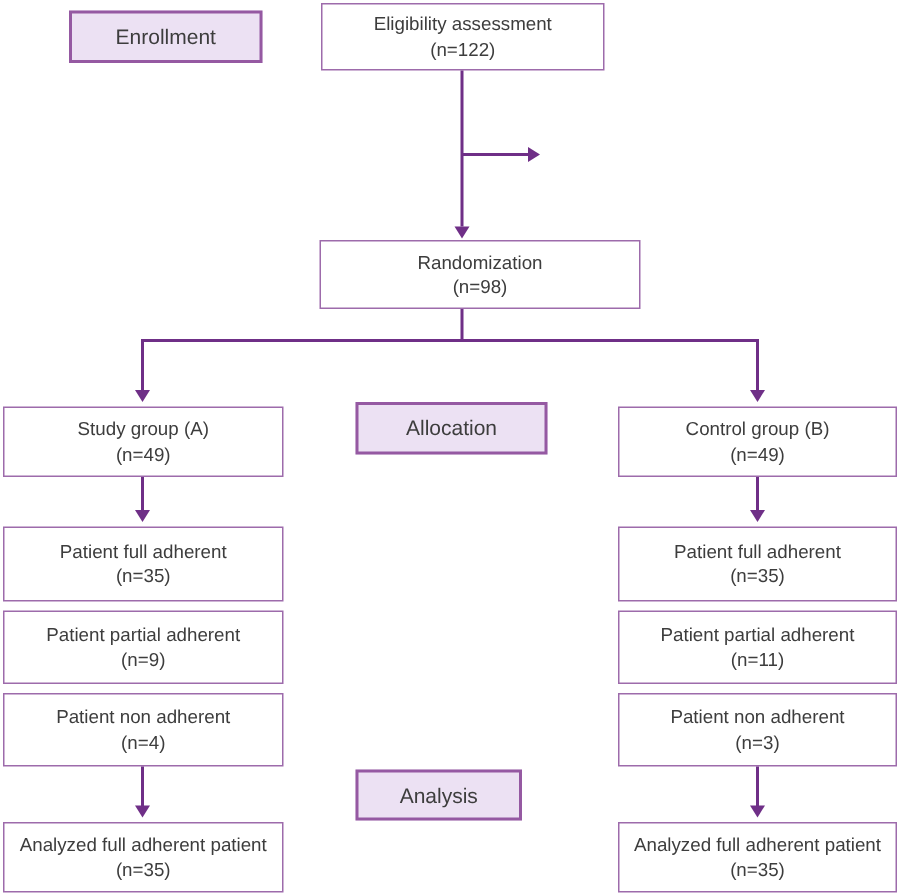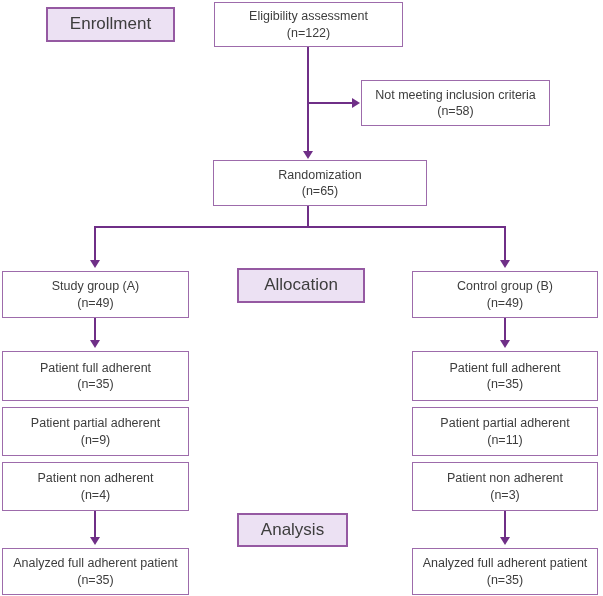--- a/index.html
+++ b/index.html
@@ -24,21 +24,21 @@
     border:1.5px solid var(--border-color);
     background:#ffffff;
     display:flex;flex-direction:column;
     align-items:center;justify-content:center;
     text-align:center;
     font-size:12.5px;line-height:1.32;
   }
   .box.label{
     background:var(--label-fill);
     border:2px solid var(--label-border);
-    font-size:17px;
+    font-size:14px;
   }
   .vline{position:absolute;width:2px;background:var(--line-color);}
   .hline{position:absolute;height:2px;background:var(--line-color);}
   .arr-d{position:absolute;width:0;height:0;
     border-left:5px solid transparent;border-right:5px solid transparent;
     border-top:8px solid var(--line-color);}
   .arr-r{position:absolute;width:0;height:0;
     border-top:5px solid transparent;border-bottom:5px solid transparent;
     border-left:8px solid var(--line-color);}
 </style>
@@ -55,28 +55,24 @@
   </div>
   <div class="box label" style="left:237px;top:513px;width:111px;height:34px">
     <div>Analysis</div>
   </div>
 
   <div class="box" style="left:214px;top:2px;width:189px;height:45px">
     <div>Eligibility assessment</div>
     <div>(n=122)</div>
   </div>
 
-  <div class="box" style="left:361px;top:80px;width:189px;height:46px">
-    <div>Not meeting inclusion criteria</div>
-    <div>(n=58)</div>
-  </div>
 
   <div class="box" style="left:213px;top:160px;width:214px;height:46px">
     <div>Randomization</div>
-    <div>(n=65)</div>
+    <div>(n=98)</div>
   </div>
 
   <div class="box" style="left:2px;top:271px;width:187px;height:47px">
     <div>Study group (A)</div>
     <div>(n=49)</div>
   </div>
   <div class="box" style="left:412px;top:271px;width:186px;height:47px">
     <div>Control group (B)</div>
     <div>(n=49)</div>
   </div>

